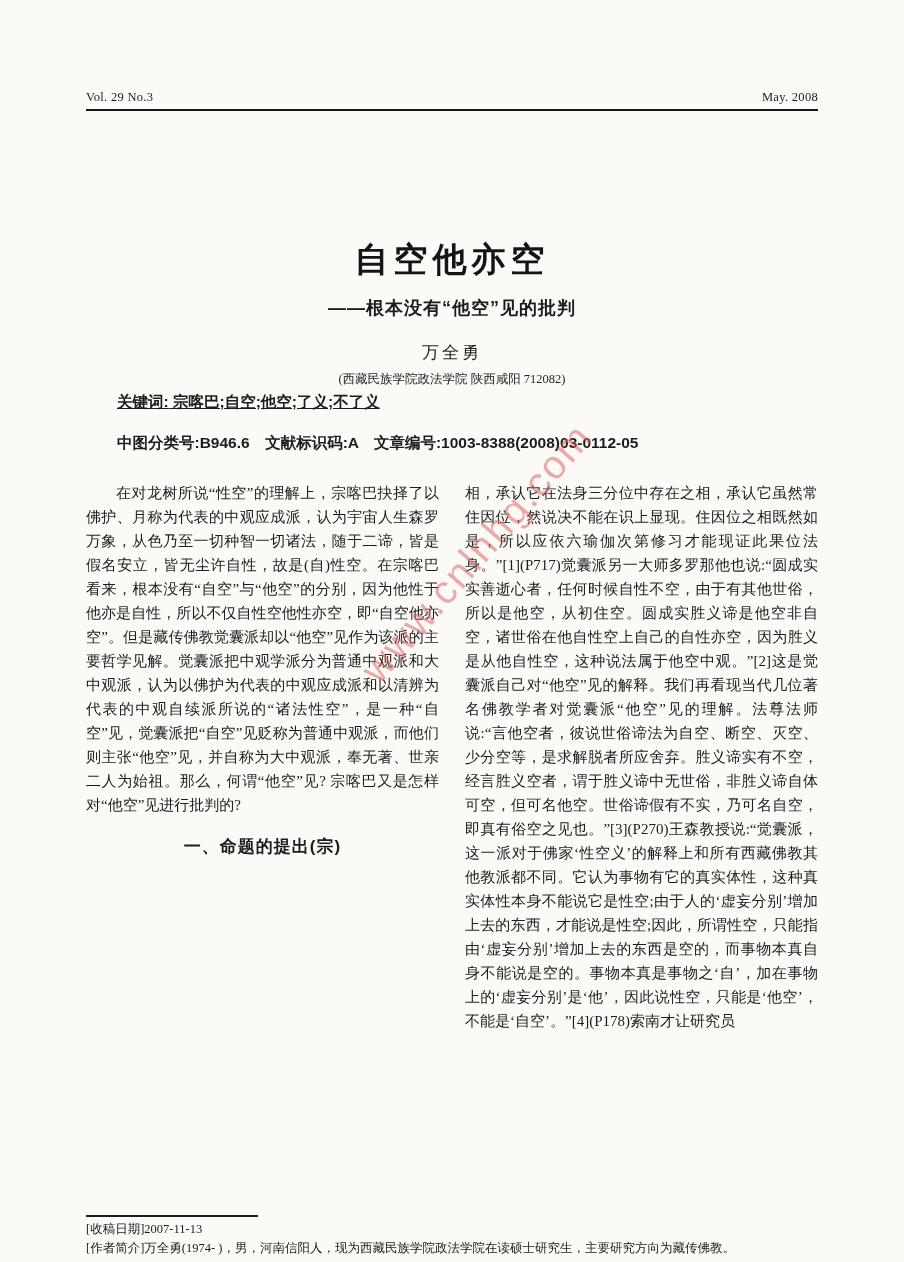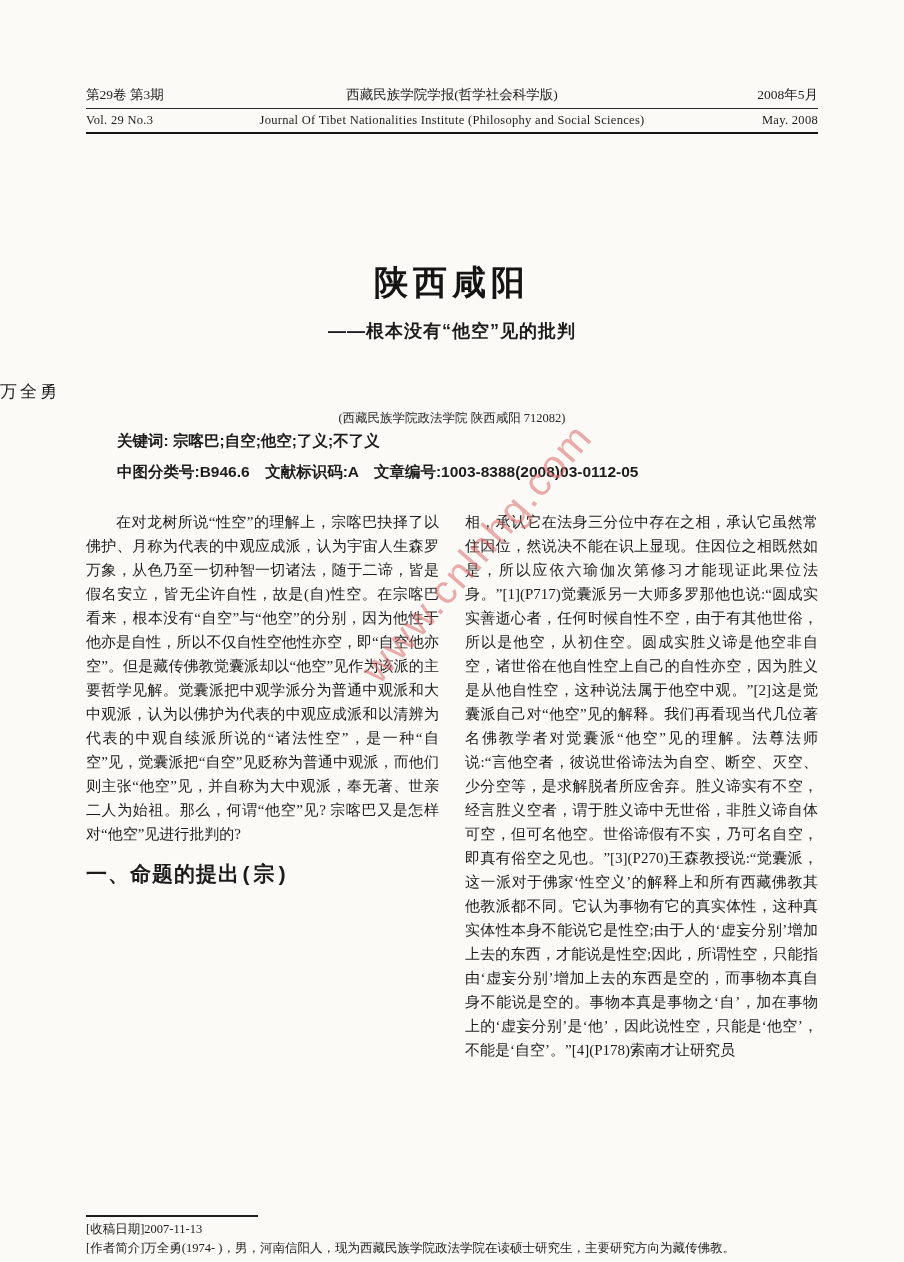--- a/index.html
+++ b/index.html
@@ -24,44 +24,44 @@
   .article-title {
     margin-top:126px; text-align:center;
     font-family:"Liberation Sans", sans-serif;
     font-weight:bold; font-size:34px; letter-spacing:5px; color:#141414;
   }
   .article-subtitle {
     margin-top:13px; text-align:center;
     font-family:"Liberation Sans", sans-serif;
     font-weight:bold; font-size:18px; letter-spacing:1px;
   }
-  .author-name { margin-top:37px; font-size:17px; letter-spacing:3px; }
+  .author-name { margin-top:21px; text-align:center; font-size:17px; letter-spacing:3px; }
   .author-affiliation { margin-top:7px; text-align:center; font-size:12.5px; color:#262626; }
   
   .abstract {
     margin:46px 86px 0; font-size:15.5px; line-height:25px;
     text-align:justify; text-indent:2em;
   }
   .meta-label { font-family:"Liberation Sans", sans-serif; font-weight:bold; }
   .keywords {
-    margin:1px 86px 6px; text-indent:2em; font-size:15.5px; line-height:25px;
-    font-family:"Liberation Sans", sans-serif; font-weight:bold;
+    margin:1px 86px 16px; text-indent:2em; font-size:15.5px; line-height:25px;
+    font-family:"Liberation Sans", sans-serif; font-weight:bold;text-decoration:underline;
   }
   .clc-line {
     margin:5px 86px 0; text-indent:2em; font-size:15.5px; line-height:25px;
     font-family:"Liberation Sans", sans-serif; font-weight:bold;
   }
   
   .columns { display:flex; gap:26px; margin:26px 86px 0; }
   .col { flex:1; min-width:0; font-size:15px; line-height:24px; text-align:justify; }
   .body-p { text-indent:2em; }
   .body-p.cont { text-indent:0; }
   .section-heading {
-    font-family:Liberation Mono, monospace;
-    font-size:21px; font-weight:bold; margin:18px 0 14px; letter-spacing:1px;
+    text-align:center; font-family:Liberation Sans, sans-serif;
+    font-size:17px; font-weight:bold; margin:18px 0 14px; letter-spacing:1px;
   }
   
   .footnotes {
     position:absolute; left:86px; right:72px; bottom:4px;
     background:#fbfaf6; z-index:6;
     font-size:12.5px; line-height:19px; padding-top:2px;
   }
   .footnote-rule { width:172px; border-top:2px solid #1c1c1c; margin-bottom:3px; }
   
   .watermark {
@@ -74,33 +74,27 @@
   }
 </style>
 </head>
 <body>
 
 <div class="page">
 
   <div class="watermark">www.cnlnhg.com</div>
 
   <header class="journal-header">
-    <div class="header-row cn">
-      <span class="h-left">第29卷 第3期</span>
-      <span class="h-center">西藏民族学院学报(哲学社会科学版)</span>
-      <span class="h-right">2008年5月</span>
-    </div>
     <div class="header-row en">
       <span class="h-left">Vol. 29 No.3</span>
-      <span class="h-center">Journal Of Tibet Nationalities Institute (Philosophy and Social Sciences)</span>
       <span class="h-right">May. 2008</span>
     </div>
   </header>
 
-  <h1 class="article-title">陕西咸阳</h1>
+  <h1 class="article-title">自空他亦空</h1>
   <div class="article-subtitle">——根本没有“他空”见的批判</div>
   <div class="author-name">万全勇</div>
   <div class="author-affiliation">(西藏民族学院政法学院 陕西咸阳 712082)</div>
 
 
   <p class="keywords">
     <span class="meta-label">关键词:</span>
     <span>宗喀巴;自空;他空;了义;不了义</span>
   </p>
 

